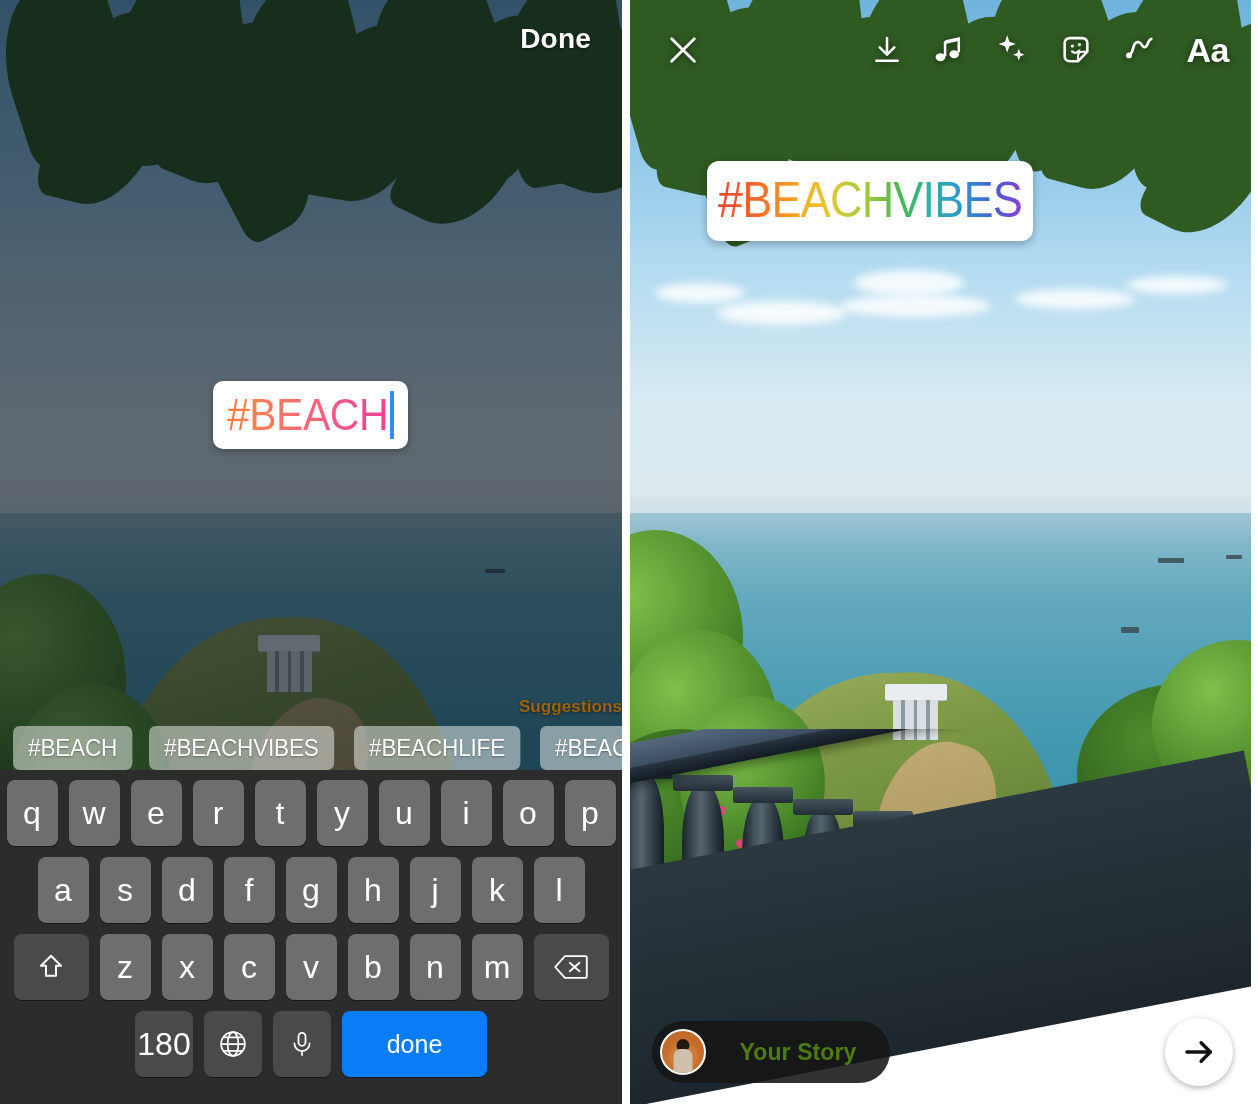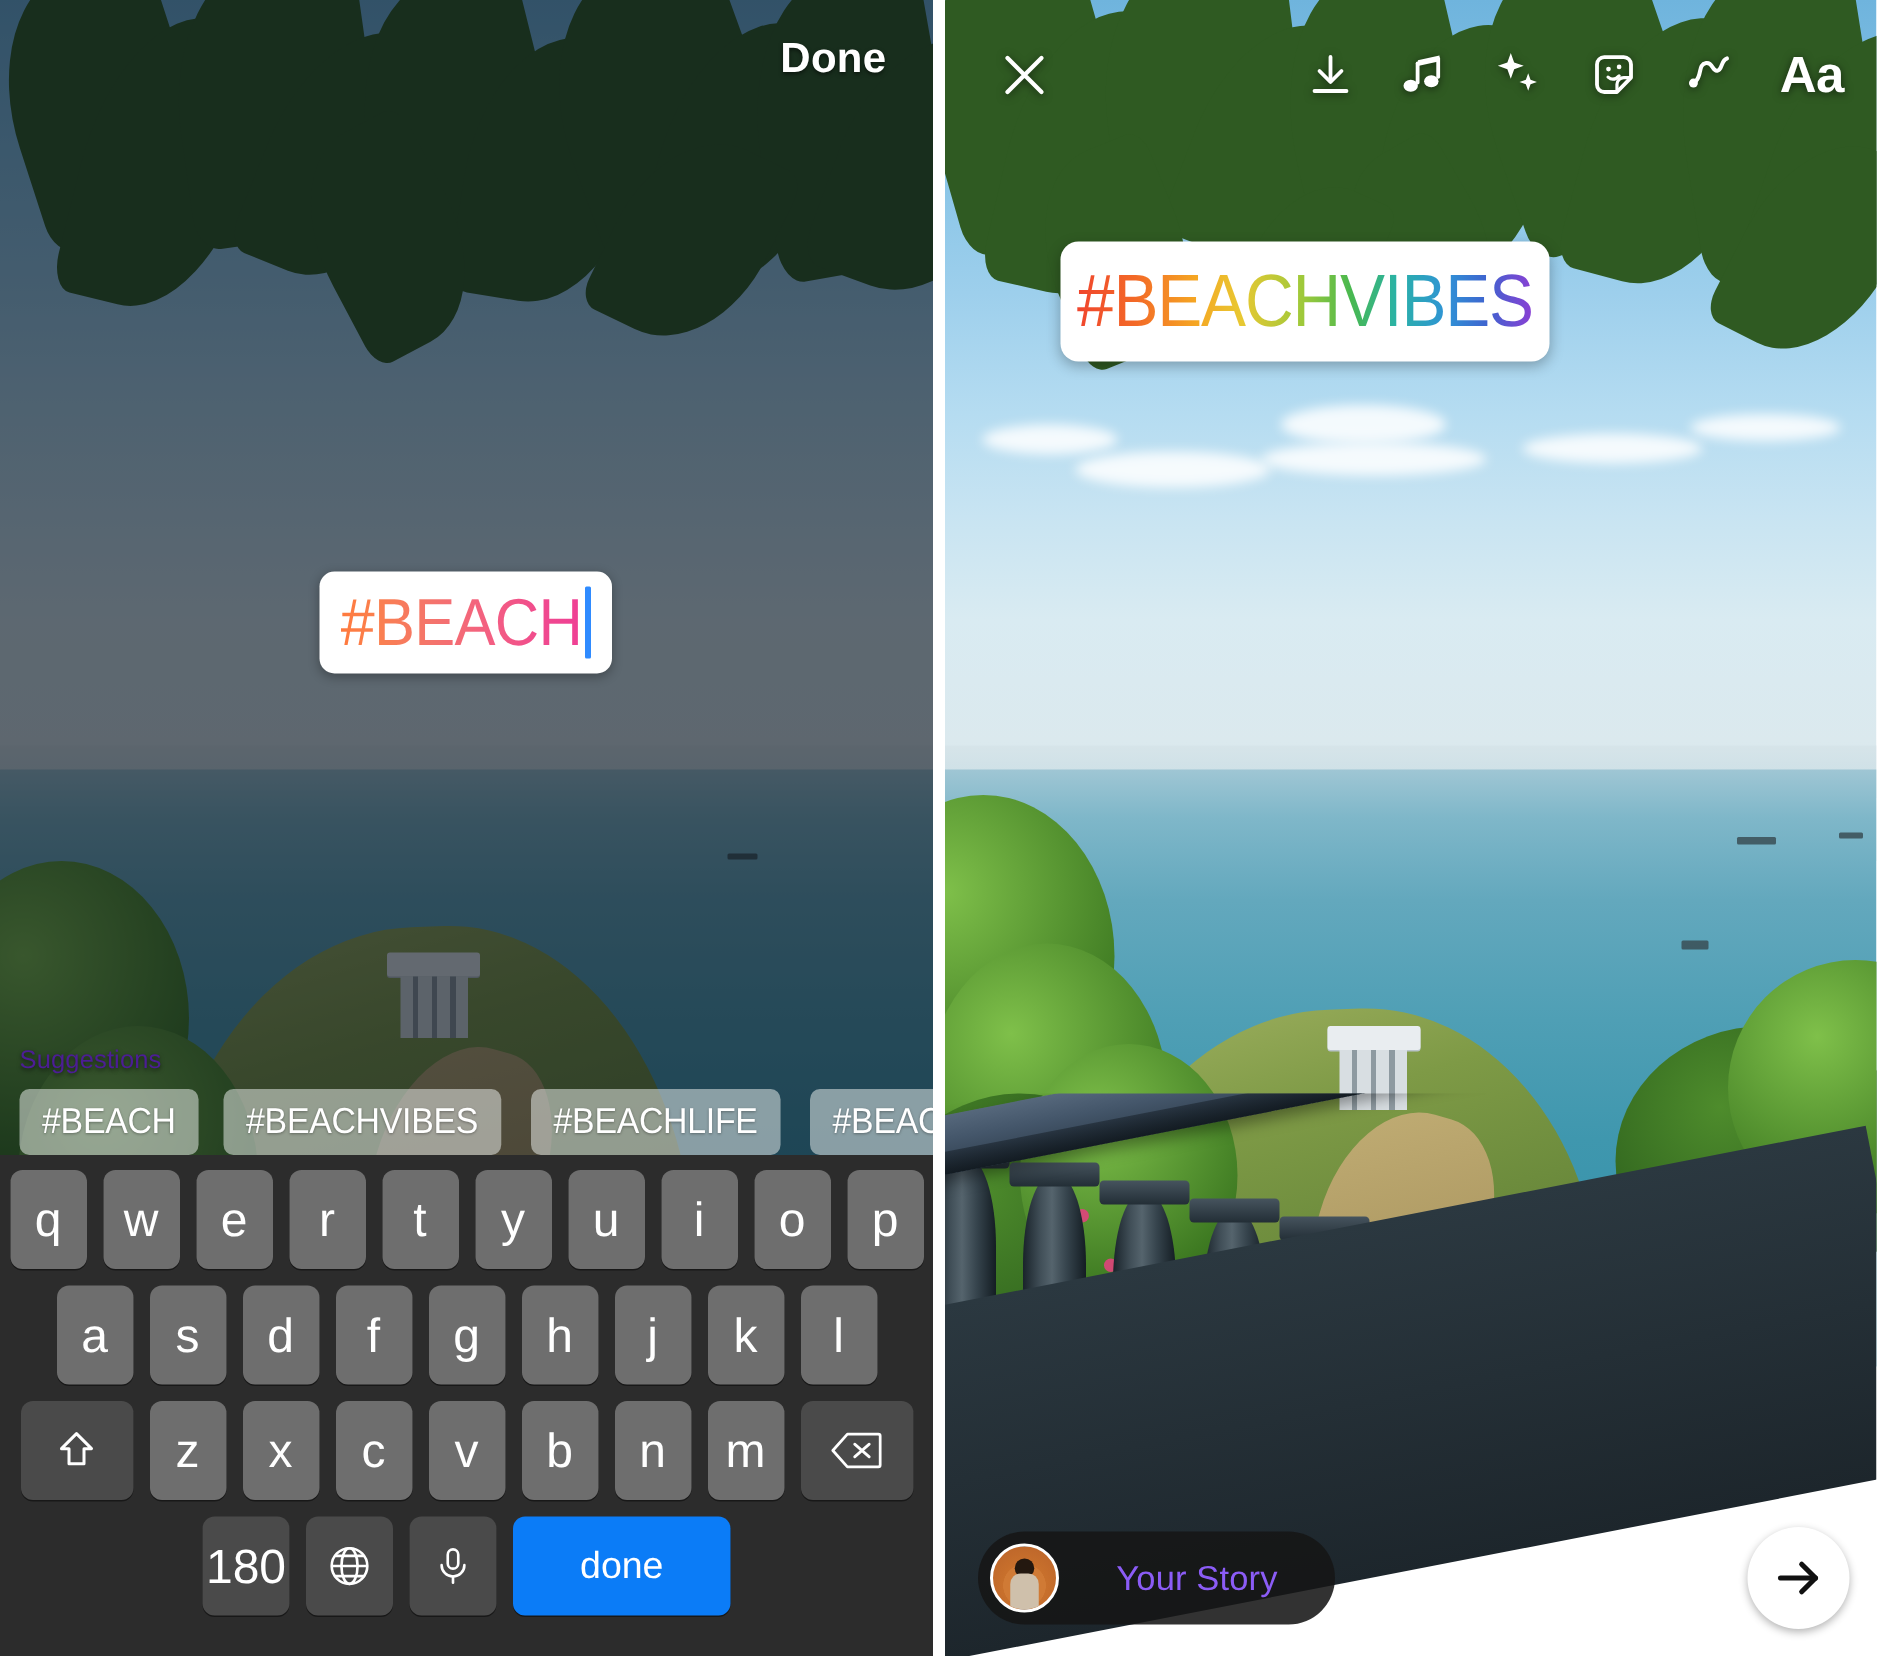--- a/index.html
+++ b/index.html
@@ -15,21 +15,21 @@
     background: #ffffff;
     display: flex;
   }
 
   
   .panel {
     position: relative;
     height: 1104px;
     overflow: hidden;
   }
-  .panel-left  { width: 622px; }
+  .panel-left  { width: 622px; text-align: right; }
   .panel-gap   { width: 8px; height: 1104px; background: #ffffff; flex: 0 0 8px; }
   .panel-right { width: 621px; }
 
   
   .scene { position: absolute; inset: 0; overflow: hidden; }
 
   .sky {
     position: absolute; left: 0; right: 0; top: 0; height: 52%;
     background: linear-gradient(to bottom,
       #6fb4dd 0%, #86c3e6 18%, #9dcfec 34%,
@@ -197,21 +197,21 @@
     margin-left: 2px;
     border-radius: 1px;
   }
 
   
   .suggestions-wrap {
     position: absolute; left: 0; right: 0; bottom: 334px;
     z-index: 36;
   }
   .suggestions-label {
-    color: #4c1d95; font-size: 17px; font-weight: 400;
+    color: #a16207; font-size: 17px; font-weight: 700;
     margin-left: 13px; margin-bottom: 9px;
     text-shadow: 0 1px 3px rgba(0,0,0,.6);
     letter-spacing: .1px;
   }
   .chips { display: flex; gap: 9px; padding-left: 13px; }
   .chip {
     flex: 0 0 auto;
     height: 44px;
     padding: 0 16px;
     display: flex; align-items: center;
@@ -312,21 +312,21 @@
     display: flex; align-items: center;
     padding: 0 18px 0 22px;
     gap: 13px;
     z-index: 40;
   }
   .pill {
     height: 62px;
     background: rgba(22,22,22,.88);
     border-radius: 31px;
     display: flex; align-items: center;
-    color: #8b5cf6; font-size: 23px; font-weight: 400;
+    color: #4d7c0f; font-size: 23px; font-weight: 700;
     cursor: pointer;
     letter-spacing: .1px;
   }
   .pill.your-story { flex: 0 0 238px; padding-left: 8px; }
   .pill.close-friends { flex: 0 0 235px; justify-content: center; }
   .pill .lbl { flex: 1; text-align: center; }
   .avatar {
     width: 46px; height: 46px; border-radius: 50%;
     border: 2px solid #fff;
     background: radial-gradient(circle at 50% 62%, #d07a35 0 42%, #c8702c 43%, #b9622a 100%);

